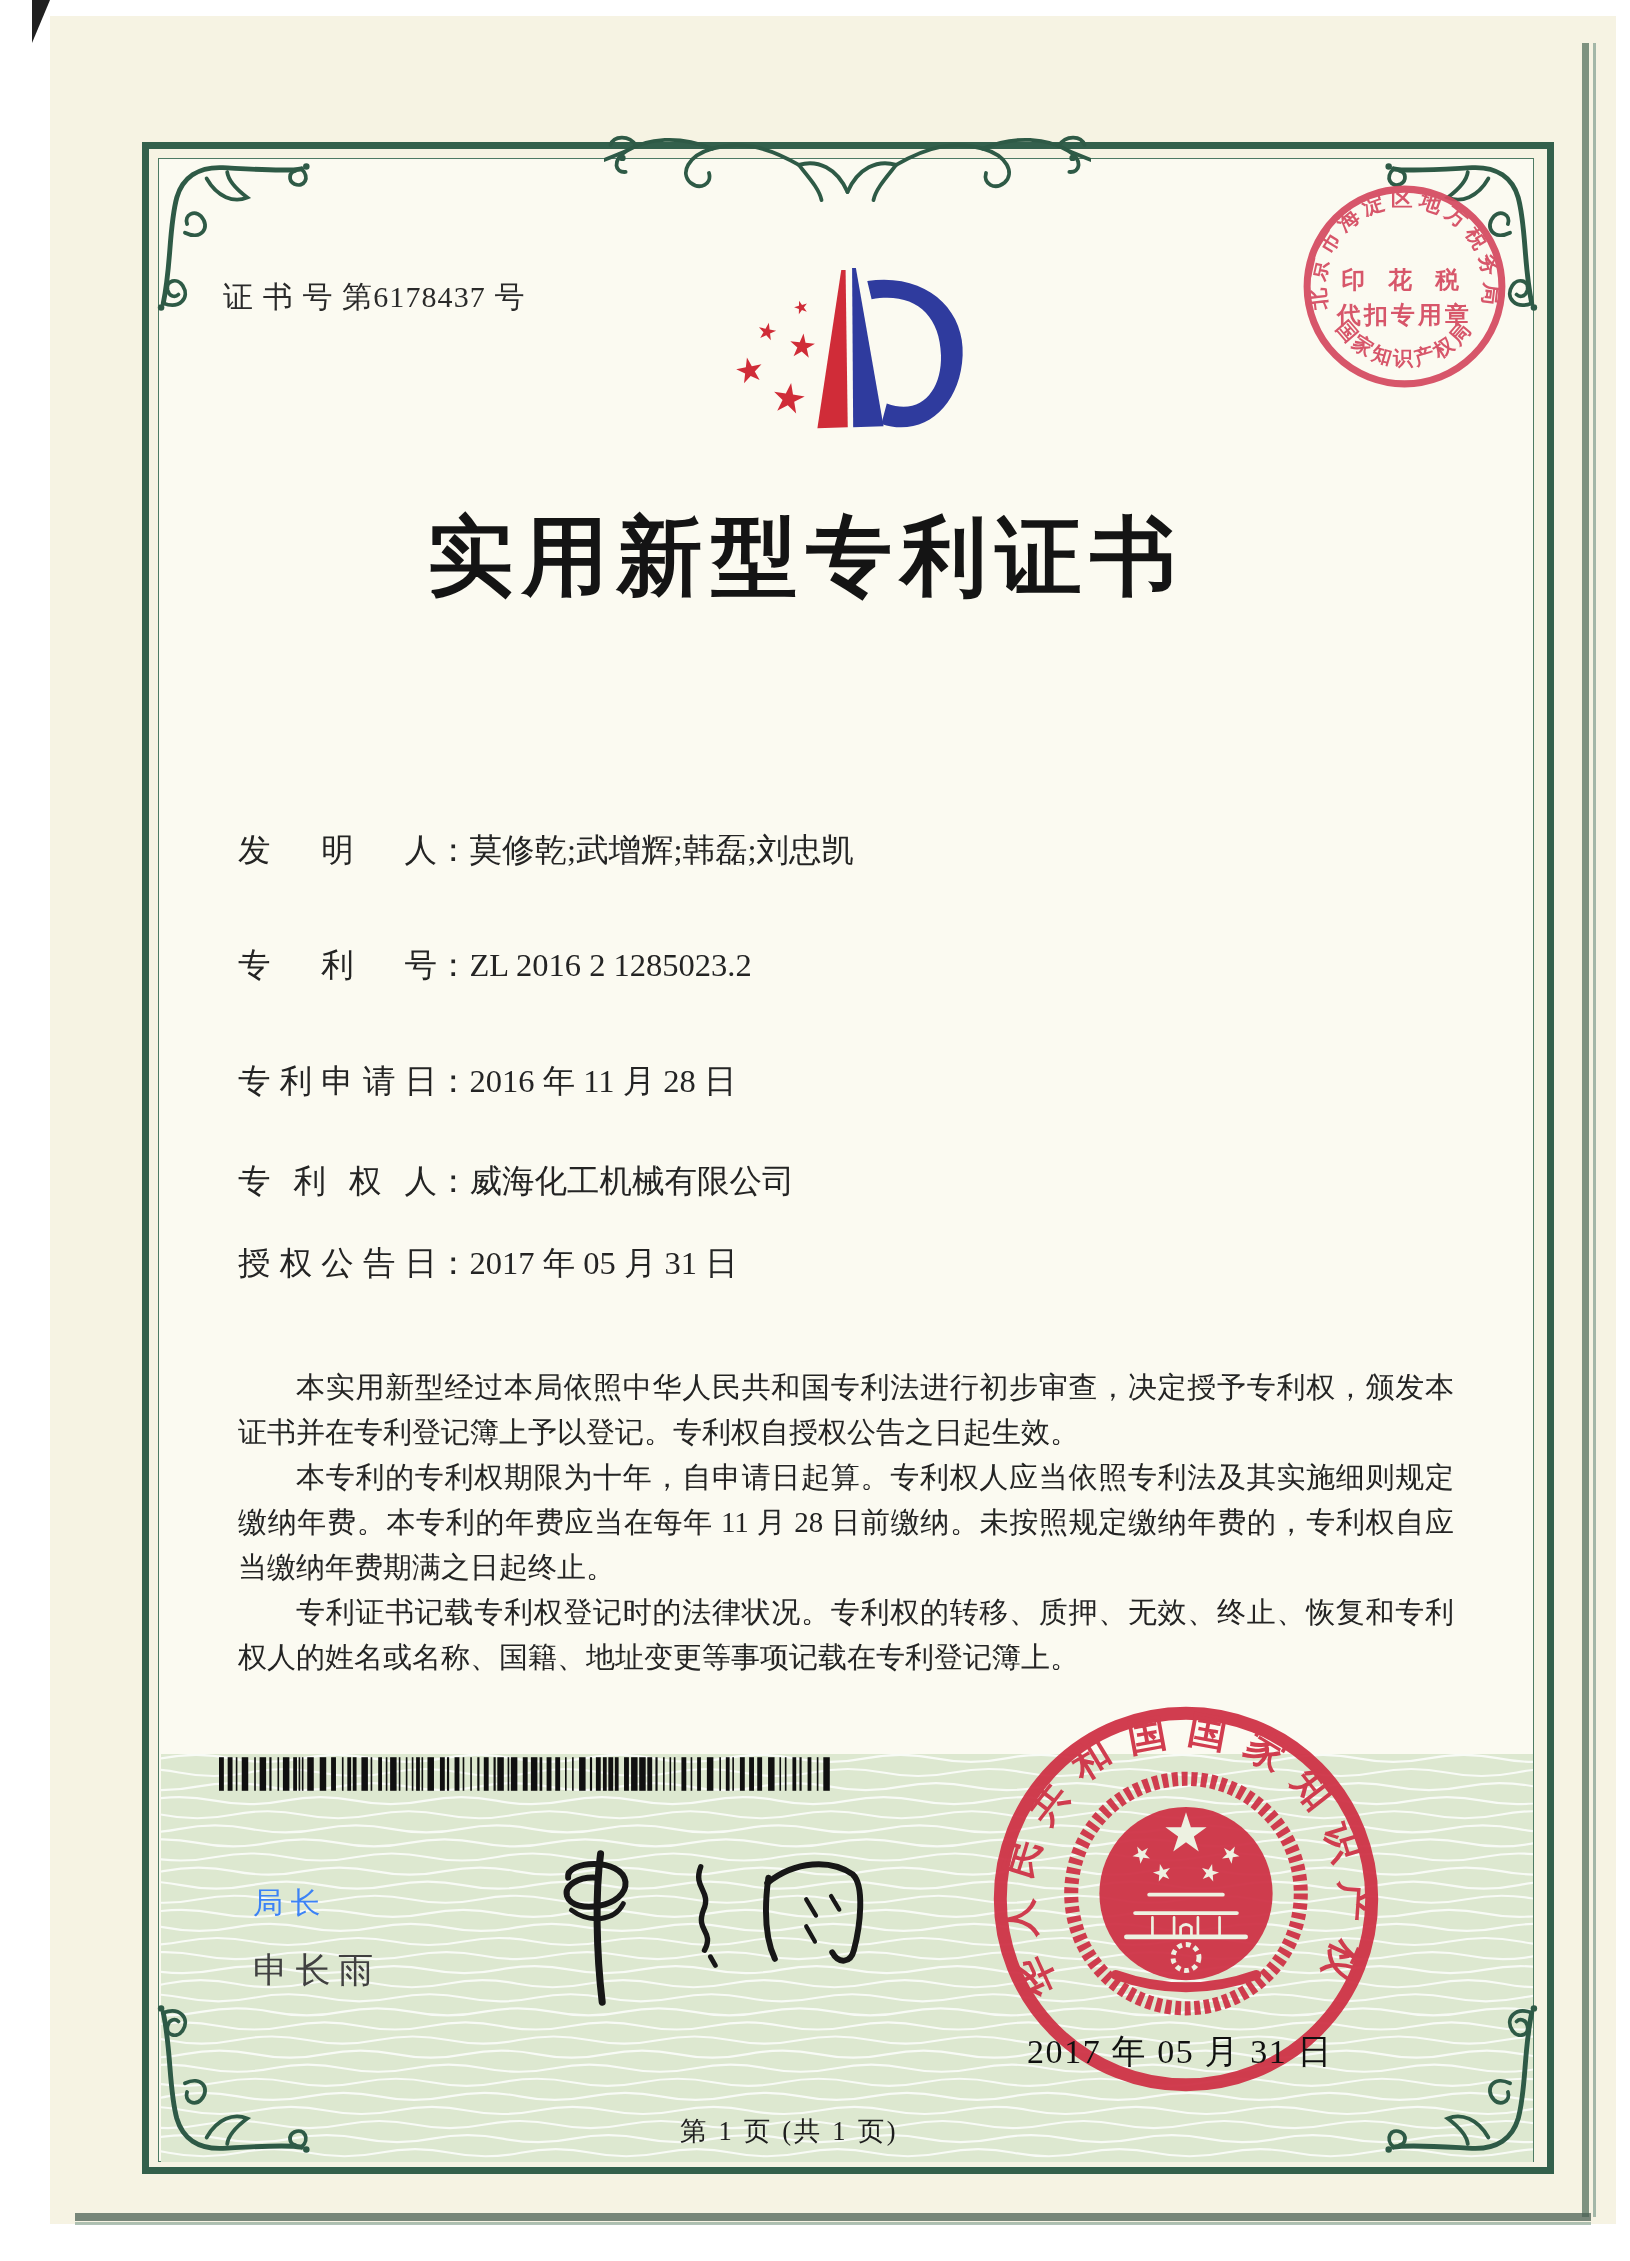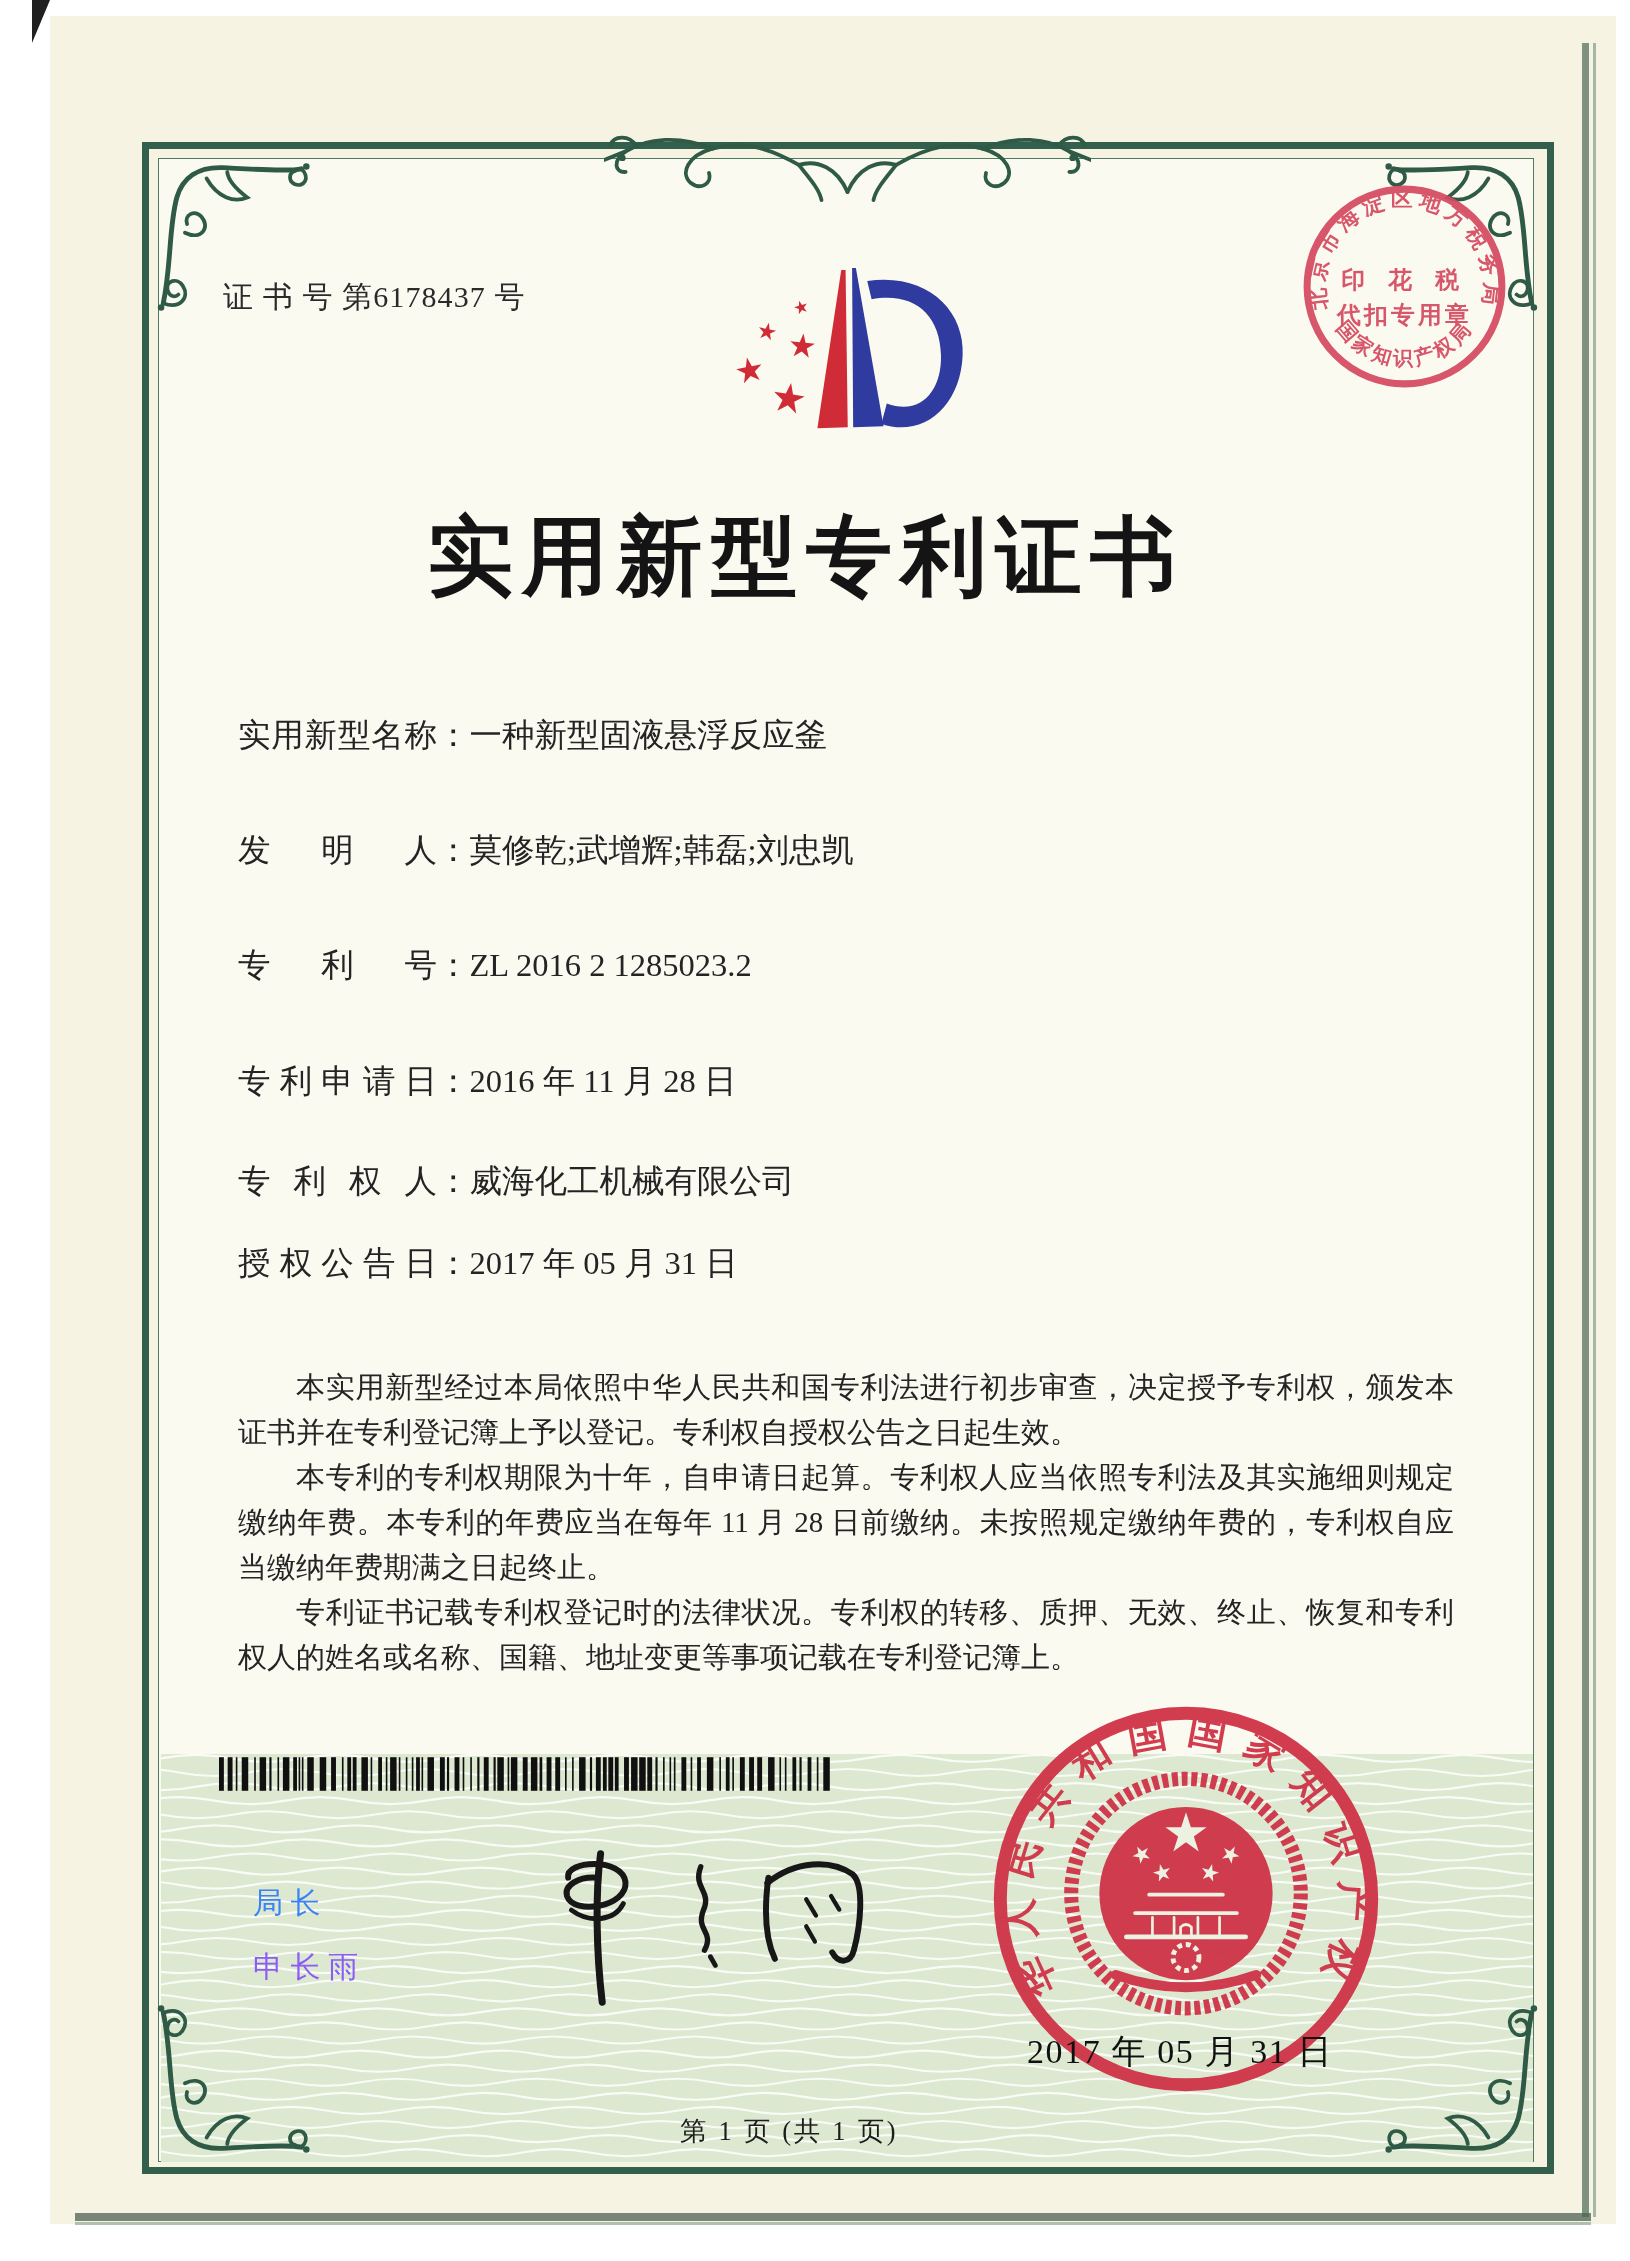--- a/index.html
+++ b/index.html
@@ -22,21 +22,21 @@
   .main-title{position:absolute;left:0;top:499px;width:1548px;text-align:center;
         font-size:86px;font-weight:bold;letter-spacing:8.7px;color:#141414;}
   .field{position:absolute;left:206px;font-size:32.5px;white-space:nowrap;color:#242424;}
   .flabel{display:inline-block;width:199px;text-align:justify;text-align-last:justify;}
   .fcolon{display:inline-block;}
   .fvalue{display:inline-block;}
   .body-text{position:absolute;left:206px;top:1365px;width:1216px;font-size:29px;line-height:45px;
         text-align:justify;color:#242424;}
   .body-text p{margin:0;text-indent:2em;}
   .director-label{position:absolute;left:221px;top:1883px;font-size:30px;letter-spacing:7.6px;color:#3b82f6;z-index:3;}
-  .director-name{position:absolute;left:221px;top:1947px;font-size:30px;letter-spacing:7.6px;color:#8b5cf6;z-index:3;}
+  .director-name{position:absolute;left:221px;top:1947px;font-size:35px;letter-spacing:7.6px;color:#404040;z-index:3;}
   .seal-date{position:absolute;left:995px;top:2029px;font-size:34px;letter-spacing:1.6px;color:#101010;z-index:6;white-space:nowrap;}
   .footer-page{position:absolute;left:648px;top:2113px;font-size:26.5px;letter-spacing:2.7px;color:#1d1d1d;z-index:3;}
   svg{display:block;}
   .abs{position:absolute;}
 </style>
 </head>
 <body>
 
 <div class="page">
 
@@ -148,23 +148,20 @@
     </text>
     <text font-size="37" letter-spacing="6" fill="#d4495f" font-weight="bold" font-family="'Liberation Serif','DejaVu Serif',serif">
       <textPath href="#ts-bot" startOffset="50%" text-anchor="middle">国家知识产权局</textPath>
     </text>
     <text x="0" y="2" text-anchor="middle" font-size="44" letter-spacing="16" fill="#d4495f" font-weight="bold" font-family="'Liberation Serif','DejaVu Serif',serif">印 花 税</text>
     <text x="0" y="68" text-anchor="middle" font-size="44" letter-spacing="6" fill="#d4495f" font-weight="bold" font-family="'Liberation Serif','DejaVu Serif',serif">代扣专用章</text>
   </svg>
 
   <div class="main-title">实用新型专利证书</div>
 
-  <div class="field" style="top:714px;">
-    <span class="flabel">实用新型名称</span><span class="fcolon">：</span><span class="fvalue">一种新型固液悬浮反应釜</span>
-  </div>
   <div class="field" style="top:829px;">
     <span class="flabel">发明人</span><span class="fcolon">：</span><span class="fvalue">莫修乾;武增辉;韩磊;刘忠凯</span>
   </div>
   <div class="field" style="top:944px;">
     <span class="flabel">专利号</span><span class="fcolon">：</span><span class="fvalue">ZL 2016 2 1285023.2</span>
   </div>
   <div class="field" style="top:1060px;">
     <span class="flabel">专利申请日</span><span class="fcolon">：</span><span class="fvalue">2016 年 11 月 28 日</span>
   </div>
   <div class="field" style="top:1160px;">

